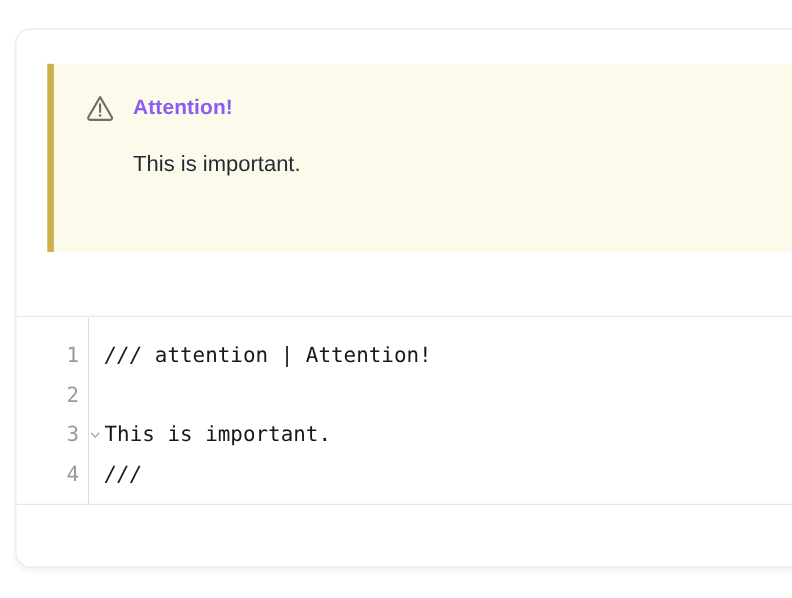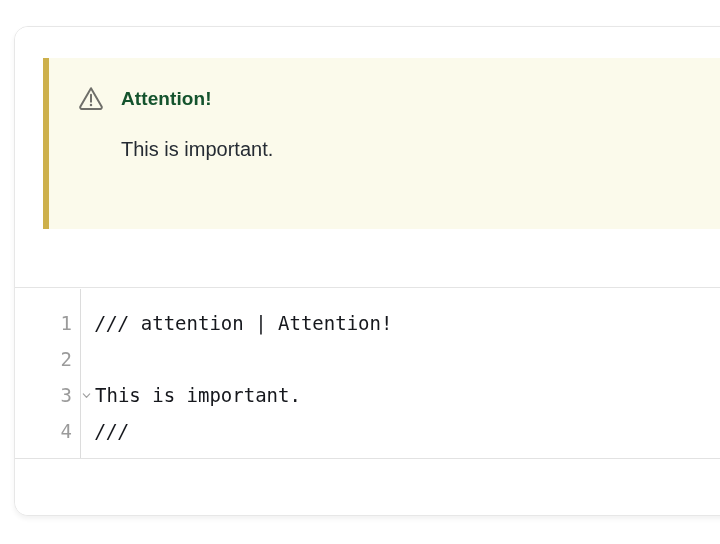--- a/index.html
+++ b/index.html
@@ -82,21 +82,21 @@
   .warn-icon {
     width: 28px;
     height: 28px;
     flex: 0 0 28px;
     display: block;
   }
 
   .admonition-title {
     font-size: 19px;
     font-weight: bold;
-    color: #14532d;
+    color: #8b5cf6;
     letter-spacing: 0.1px;
     line-height: 1;
   }
 
   .admonition-text {
     margin-top: 22px;
     margin-left: 44px;
     font-size: 20px;
     color: #252b33;
     line-height: 1.35;

